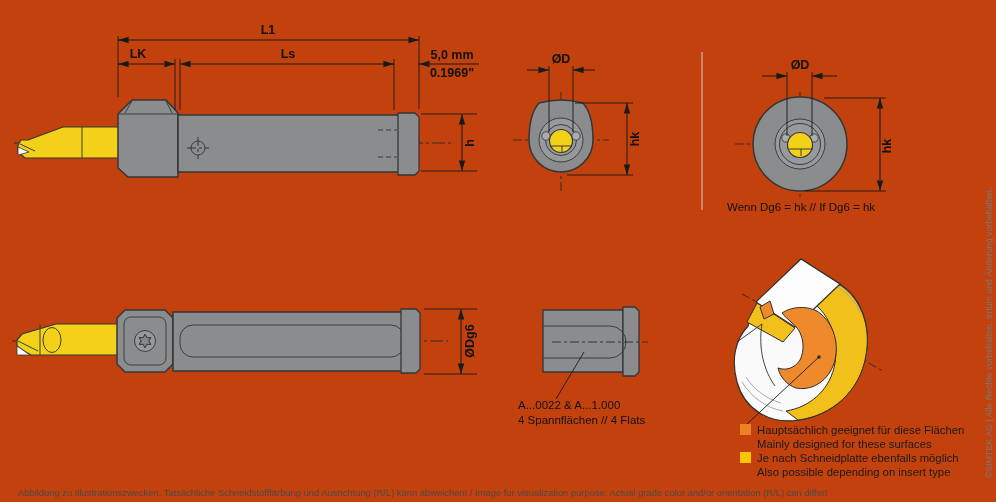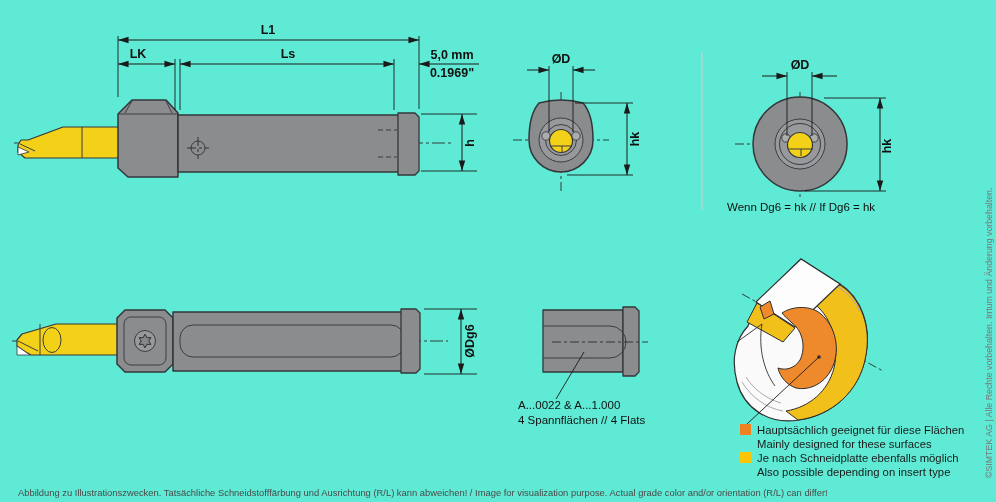--- a/index.html
+++ b/index.html
@@ -1,16 +1,16 @@
 <!DOCTYPE html>
 <html><head>
 <meta charset="utf-8">
 <style>
   html,body{margin:0;padding:0;background:#fff;}
-  #stage{position:relative;width:996px;height:502px;background:#5eead4;overflow:hidden;
+  #stage{position:relative;width:996px;height:502px;background:#c2410c;overflow:hidden;
          font-family:"Liberation Sans",sans-serif;}
   svg{display:block}
   
   .outline{fill:#8a8c8e;stroke:#35363a;stroke-width:1.5;stroke-linejoin:round}
   .outline2{fill:#8a8c8e;stroke:#35363a;stroke-width:1.3;stroke-linejoin:round}
   .innerline{fill:none;stroke:#3c3d40;stroke-width:1}
   .innerfill{fill:#97999c;stroke:#3c3d40;stroke-width:1}
   .earfill{fill:#aaacae;stroke:#3c3d40;stroke-width:0.9}
   .carbide{fill:#f2d118;stroke:#35363a;stroke-width:1.2;stroke-linejoin:round}
   .whitebit{fill:#ffffff;stroke:#35363a;stroke-width:0.8}

